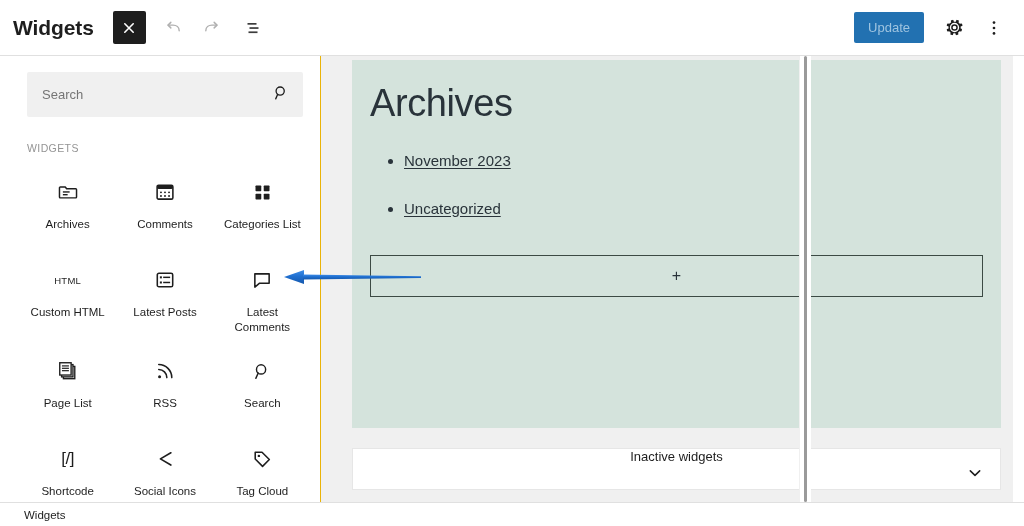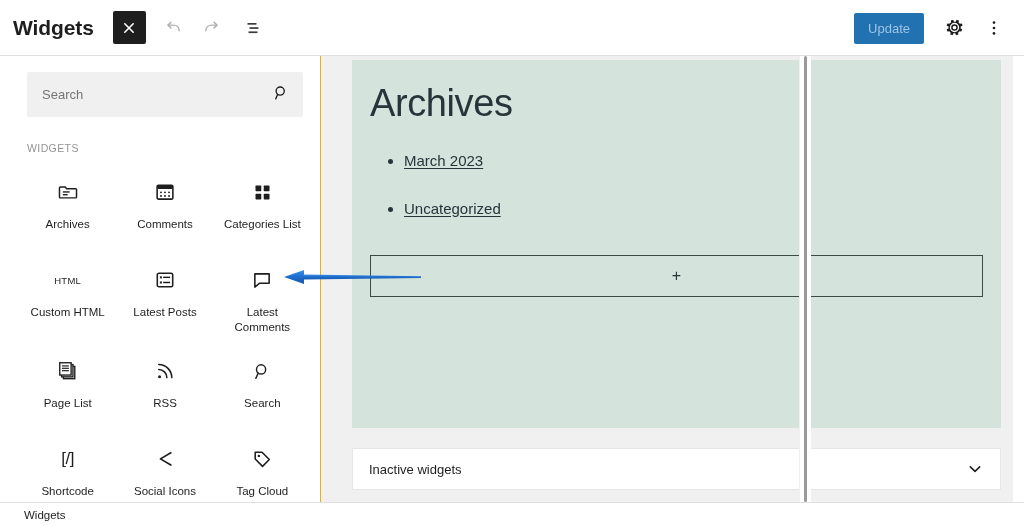--- a/index.html
+++ b/index.html
@@ -48,21 +48,21 @@
     cursor: pointer;
     border-radius: 2px;
   }
   .icon-btn.undo { margin-left: 12px; }
   .icon-btn.redo { margin-left: 6px; }
   .icon-btn.listview { margin-left: 10px; }
 
   .header-right {
     margin-left: auto;
     display: flex;
-    align-items: flex-end;
+    align-items: center;
     margin-right: 12px;
   }
   .update-btn {
     background: #2271b1;
     color: #9fc4e0;
     border: none;
     border-radius: 2px;
     font-size: 13px;
     font-family: "Liberation Sans", sans-serif;
     padding: 0 14px;
@@ -212,20 +212,21 @@
 
   .inactive-panel {
     margin: 20px 12px 0 31px;
     background: #ffffff;
     border: 1px solid #e6e6e6;
     height: 42px;
     display: flex;
     align-items: center;
     padding: 0 16px;
     cursor: pointer;
+    flex-direction: column;
   }
   .inactive-label {
     font-size: 13px;
     color: #1e1e1e;
   }
   .chevron-wrap { margin-left: auto; display: flex; }
 
   
   .footer {
     position: absolute;
@@ -484,21 +485,21 @@
 
   <div class="sidebar-scroll-hint"></div>
 
   <div class="main">
 
     <div class="widget-area">
 
       <h1 class="wa-heading">Archives</h1>
       <ul class="wa-list">
         <li>
-          <a href="#">March 2023</a>
+          <a href="#">November 2023</a>
         </li>
       </ul>
 
       <ul class="wa-list">
         <li>
           <a href="#">Uncategorized</a>
         </li>
       </ul>
 
       <div class="add-block">

